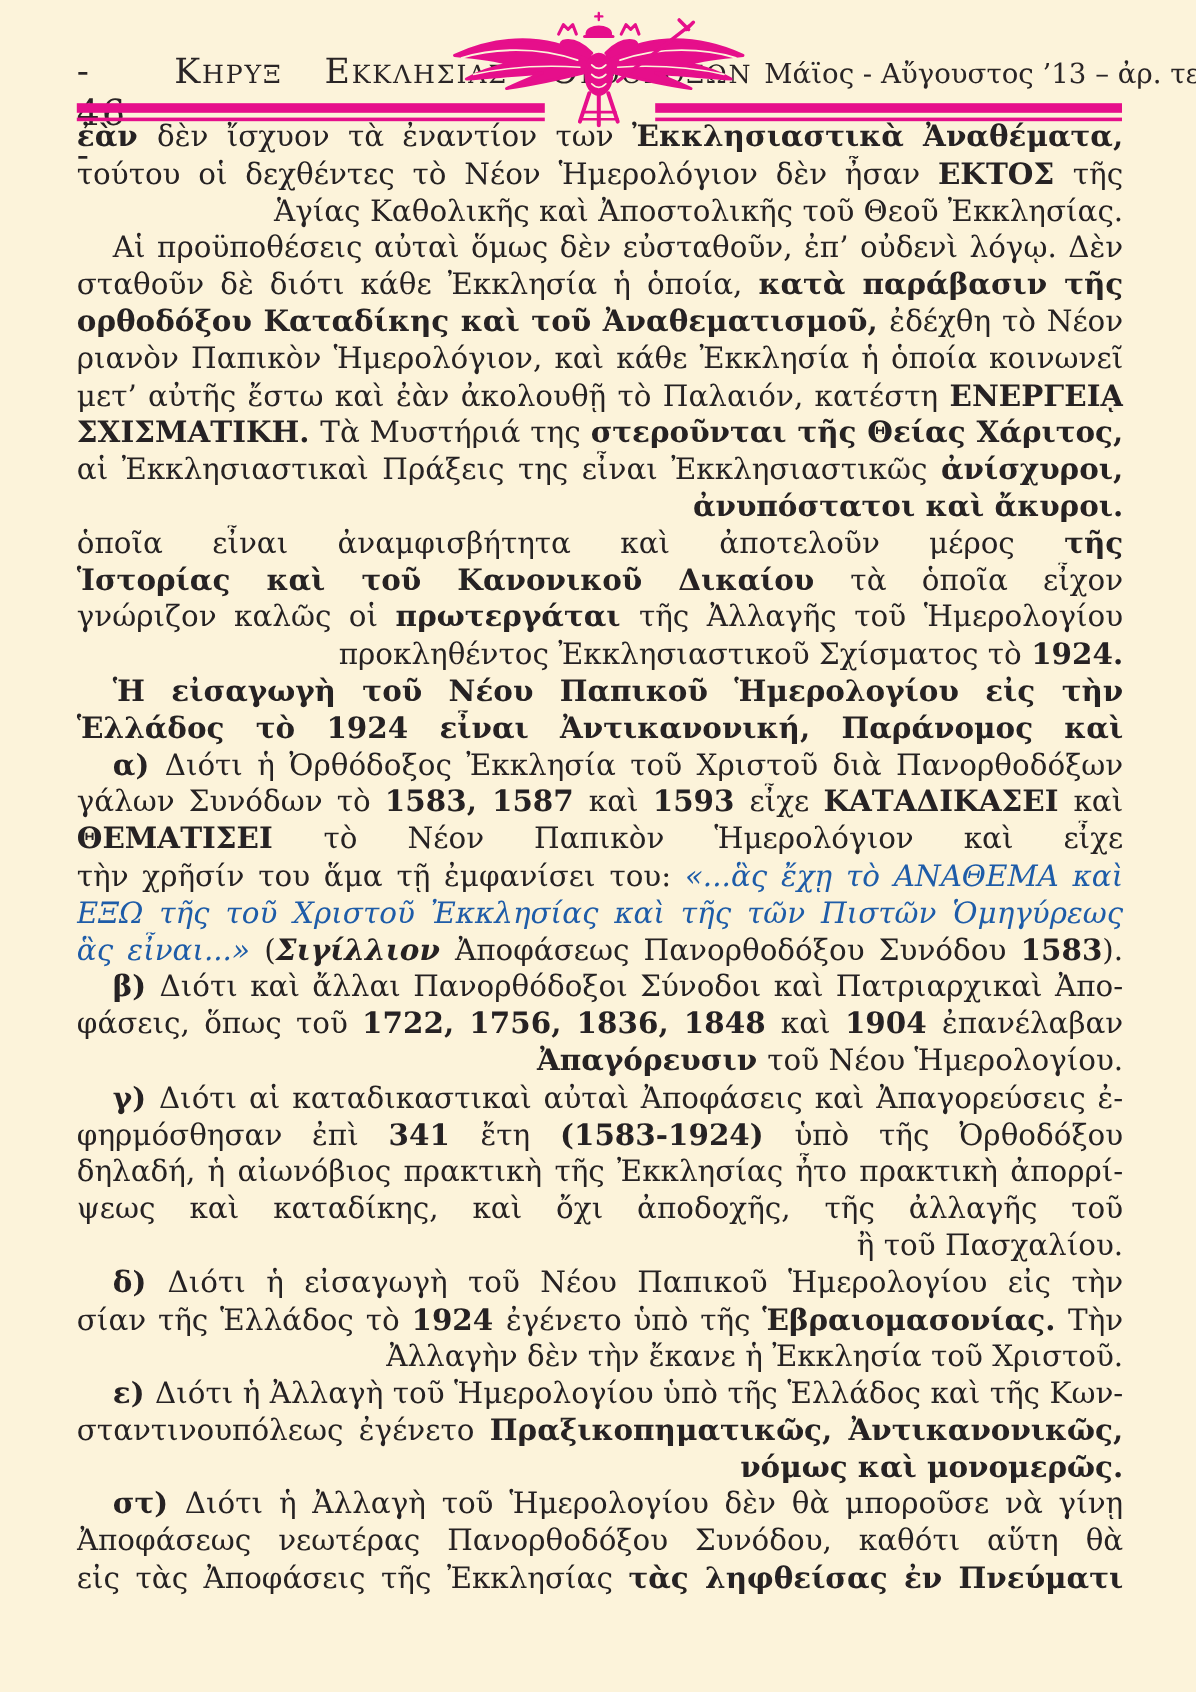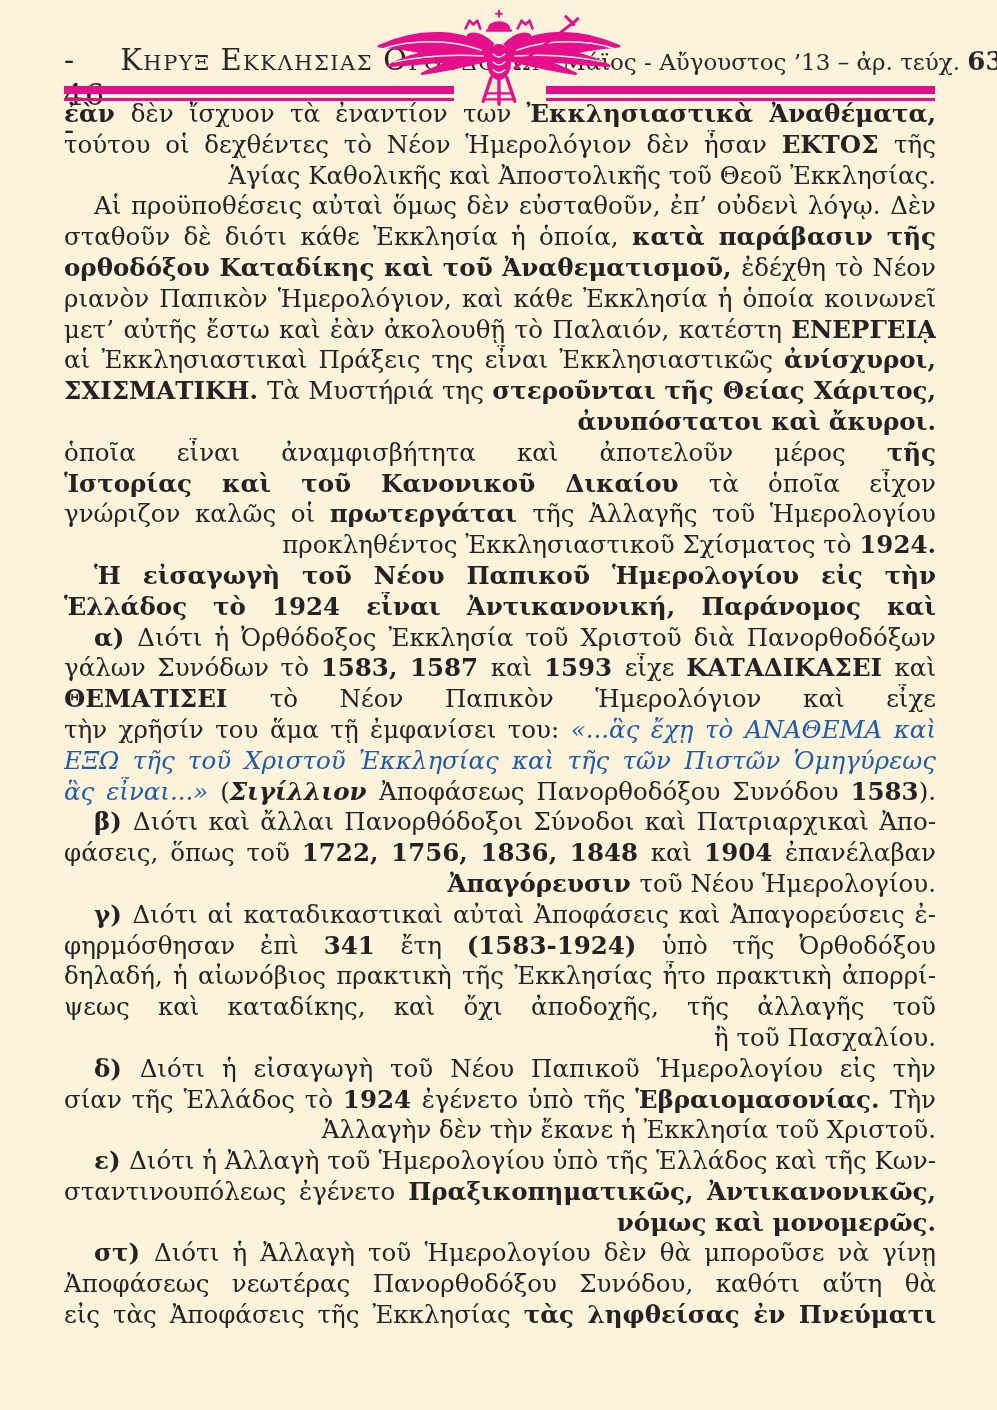--- a/index.html
+++ b/index.html
@@ -12,21 +12,21 @@
     overflow:hidden;
   }
   
   .header-row{
     position:absolute;left:64px;right:62px;top:42px;
     display:flex;justify-content:space-between;align-items:baseline;
   }
   .pageno{font-size:30px;letter-spacing:2px;color:#2a2526;}
   .journal-title{font-size:21px;letter-spacing:1.5px;color:#2a2526;margin-left:14px;white-space:nowrap;}
   .journal-title .lead{font-size:29px;}
-  .journal-title .w{margin-right:10px;}
+  .journal-title .w{margin-right:10px;margin-left:25px;}
   .issue-info{font-size:23px;color:#2a2526;white-space:nowrap;}
   .issue-info .num{font-weight:bold;font-size:26px;}
   .rules{position:absolute;left:64px;right:62px;top:86px;}
   .rule{display:flex;}
   .rule .seg{flex:1;background:#e60f8b;}
   .rule .gapc{width:92px;}
   .rule.thick .seg{height:8px;}
   .rule.thin{margin-top:4px;}
   .rule.thin .seg{height:3px;}
   .emblem{
@@ -110,22 +110,22 @@
 
 <div class="body-text">
     <div class="line j"><span class="b">ἐὰν </span><span>δὲν ἴσχυον τὰ ἐναντίον των </span><span class="b">Ἐκκλησιαστικὰ Ἀναθέματα, ἐὰν </span></div>
     <div class="line j"><span>τούτου οἱ δεχθέντες τὸ Νέον Ἡμερολόγιον δὲν ἦσαν </span><span class="b">ΕΚΤΟΣ </span><span>τῆς Μιᾶς</span></div>
     <div class="line l"><span>Ἁγίας Καθολικῆς καὶ Ἀποστολικῆς τοῦ Θεοῦ Ἐκκλησίας.</span></div>
     <div class="line ind j"><span>Αἱ προϋποθέσεις αὐταὶ ὅμως δὲν εὐσταθοῦν, ἐπ’ οὐδενὶ λόγῳ. Δὲν εὐ-</span></div>
     <div class="line j"><span>σταθοῦν δὲ διότι κάθε Ἐκκλησία ἡ ὁποία, </span><span class="b">κατὰ παράβασιν τῆς Παν-</span></div>
     <div class="line j"><span class="b">ορθοδόξου Καταδίκης καὶ τοῦ Ἀναθεματισμοῦ, </span><span>ἐδέχθη τὸ Νέον Γρηγο-</span></div>
     <div class="line j"><span>ριανὸν Παπικὸν Ἡμερολόγιον, καὶ κάθε Ἐκκλησία ἡ ὁποία κοινωνεῖ</span></div>
     <div class="line j"><span>μετ’ αὐτῆς ἔστω καὶ ἐὰν ἀκολουθῇ τὸ Παλαιόν, κατέστη </span><span class="b">ΕΝΕΡΓΕΙᾼ</span></div>
+    <div class="line j"><span class="b">ΣΧΙΣΜΑΤΙΚΗ. </span><span>Τὰ Μυστήριά της </span><span class="b">στεροῦνται τῆς Θείας Χάριτος, </span></div>
     <div class="line j"><span>αἱ Ἐκκλησιαστικαὶ Πράξεις της εἶναι Ἐκκλησιαστικῶς </span><span class="b">ἀνίσχυροι,</span></div>
-    <div class="line j"><span class="b">ΣΧΙΣΜΑΤΙΚΗ. </span><span>Τὰ Μυστήριά της </span><span class="b">στεροῦνται τῆς Θείας Χάριτος, </span></div>
     <div class="line l"><span class="b">ἀνυπόστατοι καὶ ἄκυροι.</span></div>
     <div class="line j"><span>ὁποῖα εἶναι ἀναμφισβήτητα καὶ ἀποτελοῦν μέρος </span><span class="b">τῆς Ἐκκλησιαστικῆς</span></div>
     <div class="line j"><span class="b">Ἱστορίας καὶ τοῦ Κανονικοῦ Δικαίου </span><span>τὰ ὁποῖα εἶχον καταγράψει καὶ ἐ-</span></div>
     <div class="line j"><span>γνώριζον καλῶς οἱ </span><span class="b">πρωτεργάται </span><span>τῆς Ἀλλαγῆς τοῦ Ἡμερολογίου καὶ τοῦ</span></div>
     <div class="line l"><span>προκληθέντος Ἐκκλησιαστικοῦ Σχίσματος τὸ </span><span class="b">1924.</span></div>
     <div class="line ind j"><span class="b">Ἡ εἰσαγωγὴ τοῦ Νέου Παπικοῦ Ἡμερολογίου εἰς τὴν Ἐκκλησίαν τῆς</span></div>
     <div class="line j"><span class="b">Ἑλλάδος τὸ 1924 εἶναι Ἀντικανονική, Παράνομος καὶ Πραξικοπηματική.</span></div>
     <div class="line ind j"><span class="b">α) </span><span>Διότι ἡ Ὀρθόδοξος Ἐκκλησία τοῦ Χριστοῦ διὰ Πανορθοδόξων Με-</span></div>
     <div class="line j"><span>γάλων Συνόδων τὸ </span><span class="b">1583, 1587 </span><span>καὶ </span><span class="b">1593 </span><span>εἶχε </span><span class="b">ΚΑΤΑΔΙΚΑΣΕΙ </span><span>καὶ </span></div>
     <div class="line j"><span class="b">ΘΕΜΑΤΙΣΕΙ </span><span>τὸ Νέον Παπικὸν Ἡμερολόγιον καὶ εἶχε </span></div>

